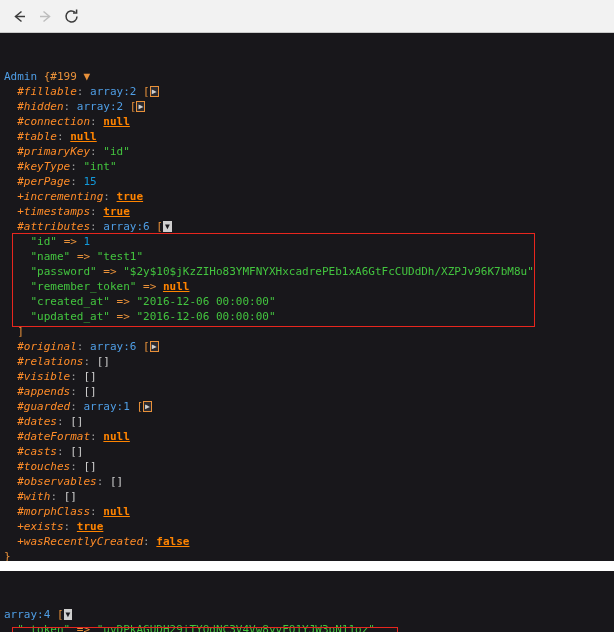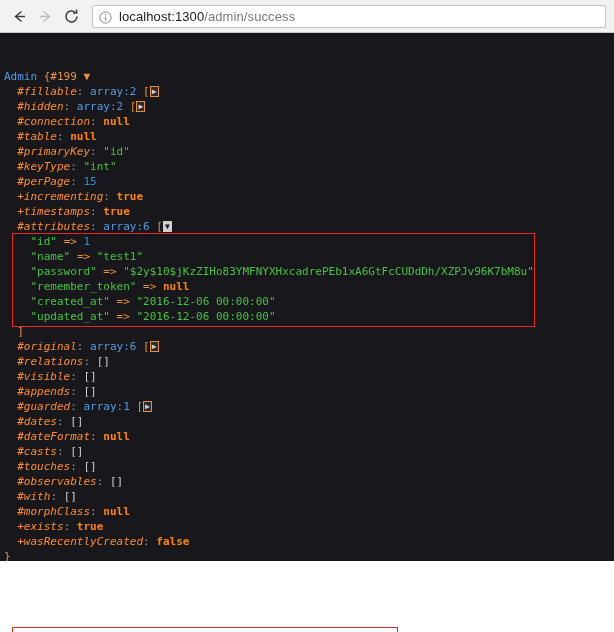--- a/index.html
+++ b/index.html
@@ -95,21 +95,21 @@
 
   .ln { padding-left: 4px; white-space: pre; }
 
   
   .c-class   { color: #4f9ee5; }           
   .c-punct   { color: #e8913a; }           
   .c-prop    { color: #ff8c28; font-style: italic; }           
   .c-colon   { color: #9b9b9b; }
   .c-str     { color: #43c53f; }           
   .c-num     { color: #1299da; }           
-  .c-const   { color: #ff8400; font-weight: bold; }  
+  .c-const   { color: #ff8400; font-weight: bold; text-decoration: underline; }  
   .c-arr     { color: #4f9ee5; }
   .c-empty   { color: #cfcfcf; }
   .toggle {
     color: #e8913a;
     cursor: pointer;
   }
   .toggle-box {
     display: inline-block;
     border: 1px solid #e8913a;
     color: #cfcfcf;
@@ -150,34 +150,27 @@
     </svg>
   </div>
 
   <div class="nav-btn nav-reload" title="Reload">
     <svg width="17" height="17" viewBox="0 0 17 17">
       <path d="M14 8.5 A5.5 5.5 0 1 1 12.1 4.3" fill="none" stroke="currentColor" stroke-width="1.5"></path>
       <path d="M13.6 1.4 L13.6 5.0 L10.0 5.0" fill="none" stroke="currentColor" stroke-width="1.5"></path>
     </svg>
   </div>
 
-  <div class="omnibox">
-    <span class="info-icon">
-      <svg width="13" height="13" viewBox="0 0 13 13">
-        <circle cx="6.5" cy="6.5" r="5.6" fill="none" stroke="currentColor" stroke-width="1"></circle>
-        <circle cx="6.5" cy="3.6" r="0.8" fill="currentColor"></circle>
-        <path d="M6.5 5.6 L6.5 9.6" stroke="currentColor" stroke-width="1.1" fill="none"></path>
-      </svg>
-    </span>
-    <span class="url-text"><span class="url-host">localhost:1300</span><span class="url-path">/admin/success</span></span>
-  </div>
 </div>
 
 <div class="page">
 
   <div class="dump dump-top">
     <div id="dump-top-lines"><div class="ln"><span class="c-class">Admin</span> <span class="c-punct">{#199</span> <span class="toggle">▼</span></div><div class="ln">&nbsp;&nbsp;<span class="c-prop">#fillable</span><span class="c-colon">:</span> <span class="c-arr">array:2</span> <span class="c-punct">[</span><span class="toggle-box">▶</span></div><div class="ln">&nbsp;&nbsp;<span class="c-prop">#hidden</span><span class="c-colon">:</span> <span class="c-arr">array:2</span> <span class="c-punct">[</span><span class="toggle-box">▶</span></div><div class="ln">&nbsp;&nbsp;<span class="c-prop">#connection</span><span class="c-colon">:</span> <span class="c-const">null</span></div><div class="ln">&nbsp;&nbsp;<span class="c-prop">#table</span><span class="c-colon">:</span> <span class="c-const">null</span></div><div class="ln">&nbsp;&nbsp;<span class="c-prop">#primaryKey</span><span class="c-colon">:</span> <span class="c-str">"id"</span></div><div class="ln">&nbsp;&nbsp;<span class="c-prop">#keyType</span><span class="c-colon">:</span> <span class="c-str">"int"</span></div><div class="ln">&nbsp;&nbsp;<span class="c-prop">#perPage</span><span class="c-colon">:</span> <span class="c-num">15</span></div><div class="ln">&nbsp;&nbsp;<span class="c-prop">+incrementing</span><span class="c-colon">:</span> <span class="c-const">true</span></div><div class="ln">&nbsp;&nbsp;<span class="c-prop">+timestamps</span><span class="c-colon">:</span> <span class="c-const">true</span></div><div class="ln">&nbsp;&nbsp;<span class="c-prop">#attributes</span><span class="c-colon">:</span> <span class="c-arr">array:6</span> <span class="c-punct">[</span><span class="toggle-box toggle-open">▼</span></div><div class="ln">&nbsp;&nbsp;&nbsp;&nbsp;<span class="c-str">"id"</span> <span class="c-punct">=&gt;</span> <span class="c-num">1</span></div><div class="ln">&nbsp;&nbsp;&nbsp;&nbsp;<span class="c-str">"name"</span> <span class="c-punct">=&gt;</span> <span class="c-str">"test1"</span></div><div class="ln">&nbsp;&nbsp;&nbsp;&nbsp;<span class="c-str">"password"</span> <span class="c-punct">=&gt;</span> <span class="c-str">"$2y$10$jKzZIHo83YMFNYXHxcadrePEb1xA6GtFcCUDdDh/XZPJv96K7bM8u"</span></div><div class="ln">&nbsp;&nbsp;&nbsp;&nbsp;<span class="c-str">"remember_token"</span> <span class="c-punct">=&gt;</span> <span class="c-const">null</span></div><div class="ln">&nbsp;&nbsp;&nbsp;&nbsp;<span class="c-str">"created_at"</span> <span class="c-punct">=&gt;</span> <span class="c-str">"2016-12-06 00:00:00"</span></div><div class="ln">&nbsp;&nbsp;&nbsp;&nbsp;<span class="c-str">"updated_at"</span> <span class="c-punct">=&gt;</span> <span class="c-str">"2016-12-06 00:00:00"</span></div><div class="ln">&nbsp;&nbsp;<span class="c-punct">]</span></div><div class="ln">&nbsp;&nbsp;<span class="c-prop">#original</span><span class="c-colon">:</span> <span class="c-arr">array:6</span> <span class="c-punct">[</span><span class="toggle-box">▶</span></div><div class="ln">&nbsp;&nbsp;<span class="c-prop">#relations</span><span class="c-colon">:</span> <span class="c-empty">[]</span></div><div class="ln">&nbsp;&nbsp;<span class="c-prop">#visible</span><span class="c-colon">:</span> <span class="c-empty">[]</span></div><div class="ln">&nbsp;&nbsp;<span class="c-prop">#appends</span><span class="c-colon">:</span> <span class="c-empty">[]</span></div><div class="ln">&nbsp;&nbsp;<span class="c-prop">#guarded</span><span class="c-colon">:</span> <span class="c-arr">array:1</span> <span class="c-punct">[</span><span class="toggle-box">▶</span></div><div class="ln">&nbsp;&nbsp;<span class="c-prop">#dates</span><span class="c-colon">:</span> <span class="c-empty">[]</span></div><div class="ln">&nbsp;&nbsp;<span class="c-prop">#dateFormat</span><span class="c-colon">:</span> <span class="c-const">null</span></div><div class="ln">&nbsp;&nbsp;<span class="c-prop">#casts</span><span class="c-colon">:</span> <span class="c-empty">[]</span></div><div class="ln">&nbsp;&nbsp;<span class="c-prop">#touches</span><span class="c-colon">:</span> <span class="c-empty">[]</span></div><div class="ln">&nbsp;&nbsp;<span class="c-prop">#observables</span><span class="c-colon">:</span> <span class="c-empty">[]</span></div><div class="ln">&nbsp;&nbsp;<span class="c-prop">#with</span><span class="c-colon">:</span> <span class="c-empty">[]</span></div><div class="ln">&nbsp;&nbsp;<span class="c-prop">#morphClass</span><span class="c-colon">:</span> <span class="c-const">null</span></div><div class="ln">&nbsp;&nbsp;<span class="c-prop">+exists</span><span class="c-colon">:</span> <span class="c-const">true</span></div><div class="ln">&nbsp;&nbsp;<span class="c-prop">+wasRecentlyCreated</span><span class="c-colon">:</span> <span class="c-const">false</span></div><div class="ln"><span class="c-punct">}</span></div></div>
   </div>
 
+  <div class="dump dump-bottom">
+    <div id="dump-bottom-lines"><div class="ln"><span class="c-class">array:4</span> <span class="c-punct">[</span><span class="toggle-box toggle-open">▼</span></div><div class="ln">&nbsp;&nbsp;<span class="c-str">"_token"</span> <span class="c-punct">=&gt;</span> <span class="c-str">"uvDPkAGUDH29iTYOdNC3V4Vw8yvFQ1YJW3pN11oz"</span></div></div>
+  </div>
 
   <div class="hl-box" id="hl-attributes"></div>
   <div class="hl-box" id="hl-login"></div>
 </div>
 
 </body></html>

